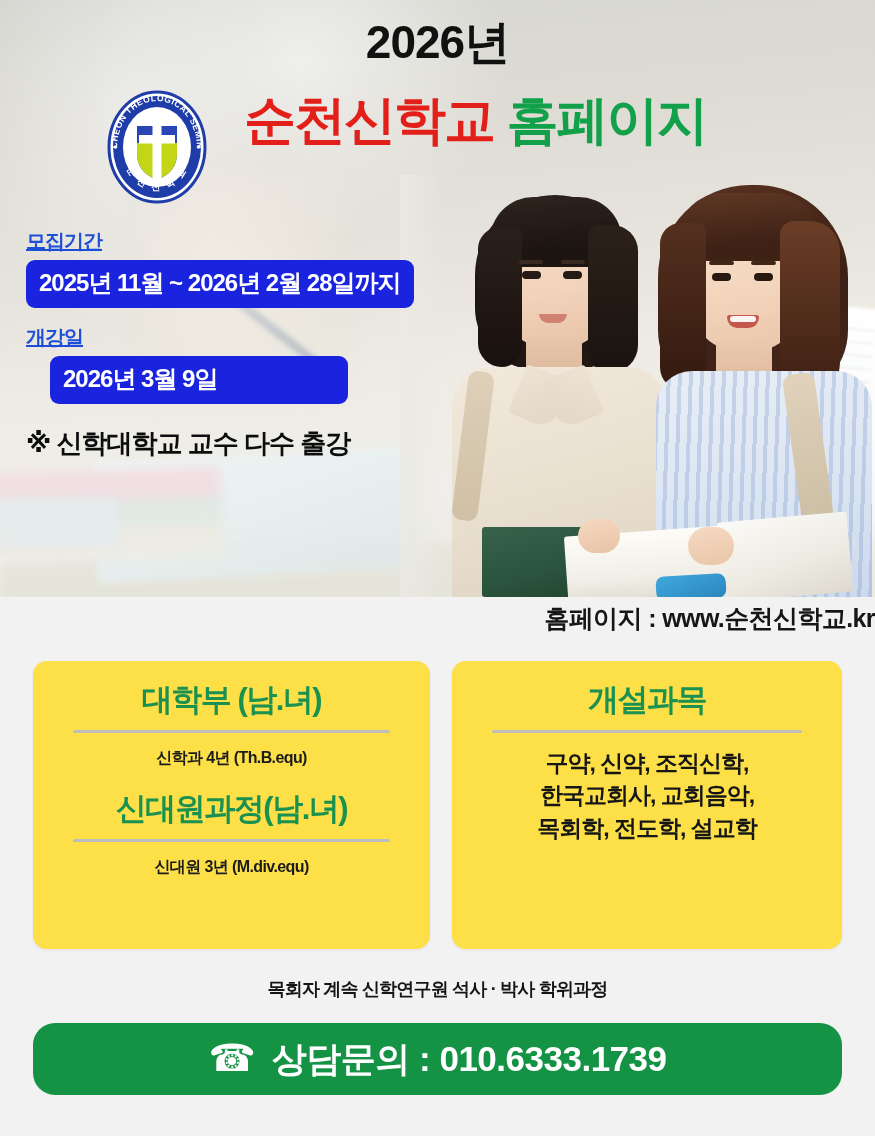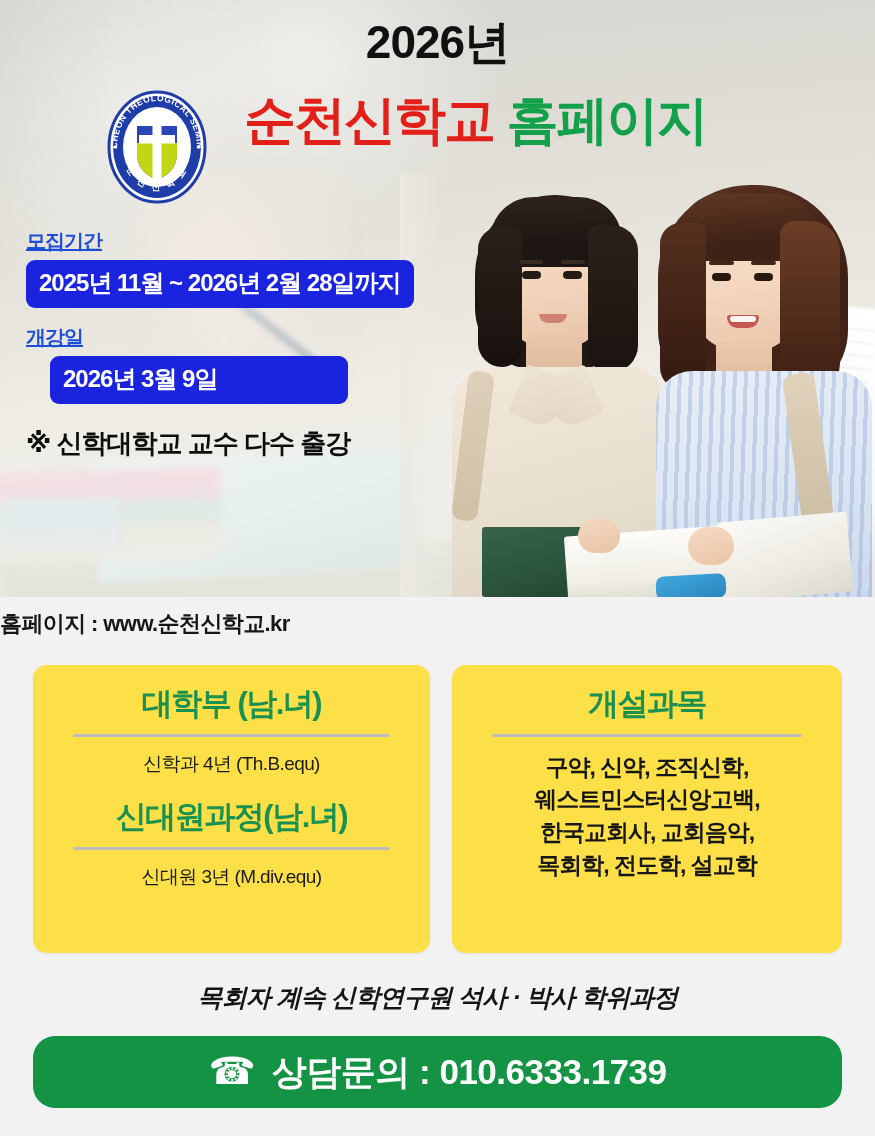--- a/index.html
+++ b/index.html
@@ -337,26 +337,26 @@
   }
 
   
   .lower {
     position: absolute;
     left: 0; top: 597px;
     width: 875px; height: 539px;
     background: #f2f2f2;
   }
   .homepage {
-    text-align: left;
-    font-size: 22px;
+    text-align: right;
+    font-size: 25px;
     font-weight: 700;
     color: #161616;
     letter-spacing: -0.6px;
-    padding-top: 12px;
+    padding-top: 5px;
   }
   .cards {
     display: flex;
     gap: 22px;
     padding: 26px 33px 0 33px;
     box-sizing: border-box;
   }
   .card {
     background: #fde047;
     border-radius: 14px;
@@ -375,44 +375,43 @@
     line-height: 1.25;
     white-space: nowrap;
   }
   .card-rule {
     height: 3px;
     background: #bdbdbd;
     margin: 10px 22px 14px 22px;
     border-radius: 2px;
   }
   .card-sub {
-    font-size: 19px;
-    font-weight: 400;
+    font-size: 16px;
+    font-weight: 700;
     color: #1b1b1b;
     letter-spacing: -0.6px;
     line-height: 1.35;
   }
   .card-spacer { height: 22px; }
   .course-list {
     font-size: 23px;
     font-weight: 700;
     color: #161616;
     letter-spacing: -1px;
     line-height: 1.42;
   }
   .course-line { white-space: nowrap; }
 
   .phd-line {
     text-align: center;
-    font-size: 25px;
+    font-size: 18px;
     font-weight: 700;
     color: #151515;
     letter-spacing: -0.8px;
     margin-top: 28px;
-    font-style: italic;
   }
   .phone-bar {
     margin: 22px auto 0 auto;
     width: 809px;
     height: 72px;
     background: #159345;
     border-radius: 22px;
     display: flex;
     align-items: center;
     justify-content: center;
@@ -544,21 +543,20 @@
         <div class="card-head">신대원과정(남.녀)</div>
         <div class="card-rule"></div>
         <div class="card-sub">신대원 3년 (M.div.equ)</div>
       </div>
 
       <div class="card card-right">
         <div class="card-head">개설과목</div>
         <div class="card-rule"></div>
         <div class="course-list">
           <div class="course-line">구약, 신약, 조직신학,</div>
-          <div class="course-line">웨스트민스터신앙고백,</div>
           <div class="course-line">한국교회사, 교회음악,</div>
           <div class="course-line">목회학, 전도학, 설교학</div>
         </div>
       </div>
 
     </div>
 
     <div class="phd-line">목회자 계속 신학연구원 석사 · 박사 학위과정</div>
 
     <div class="phone-bar">

